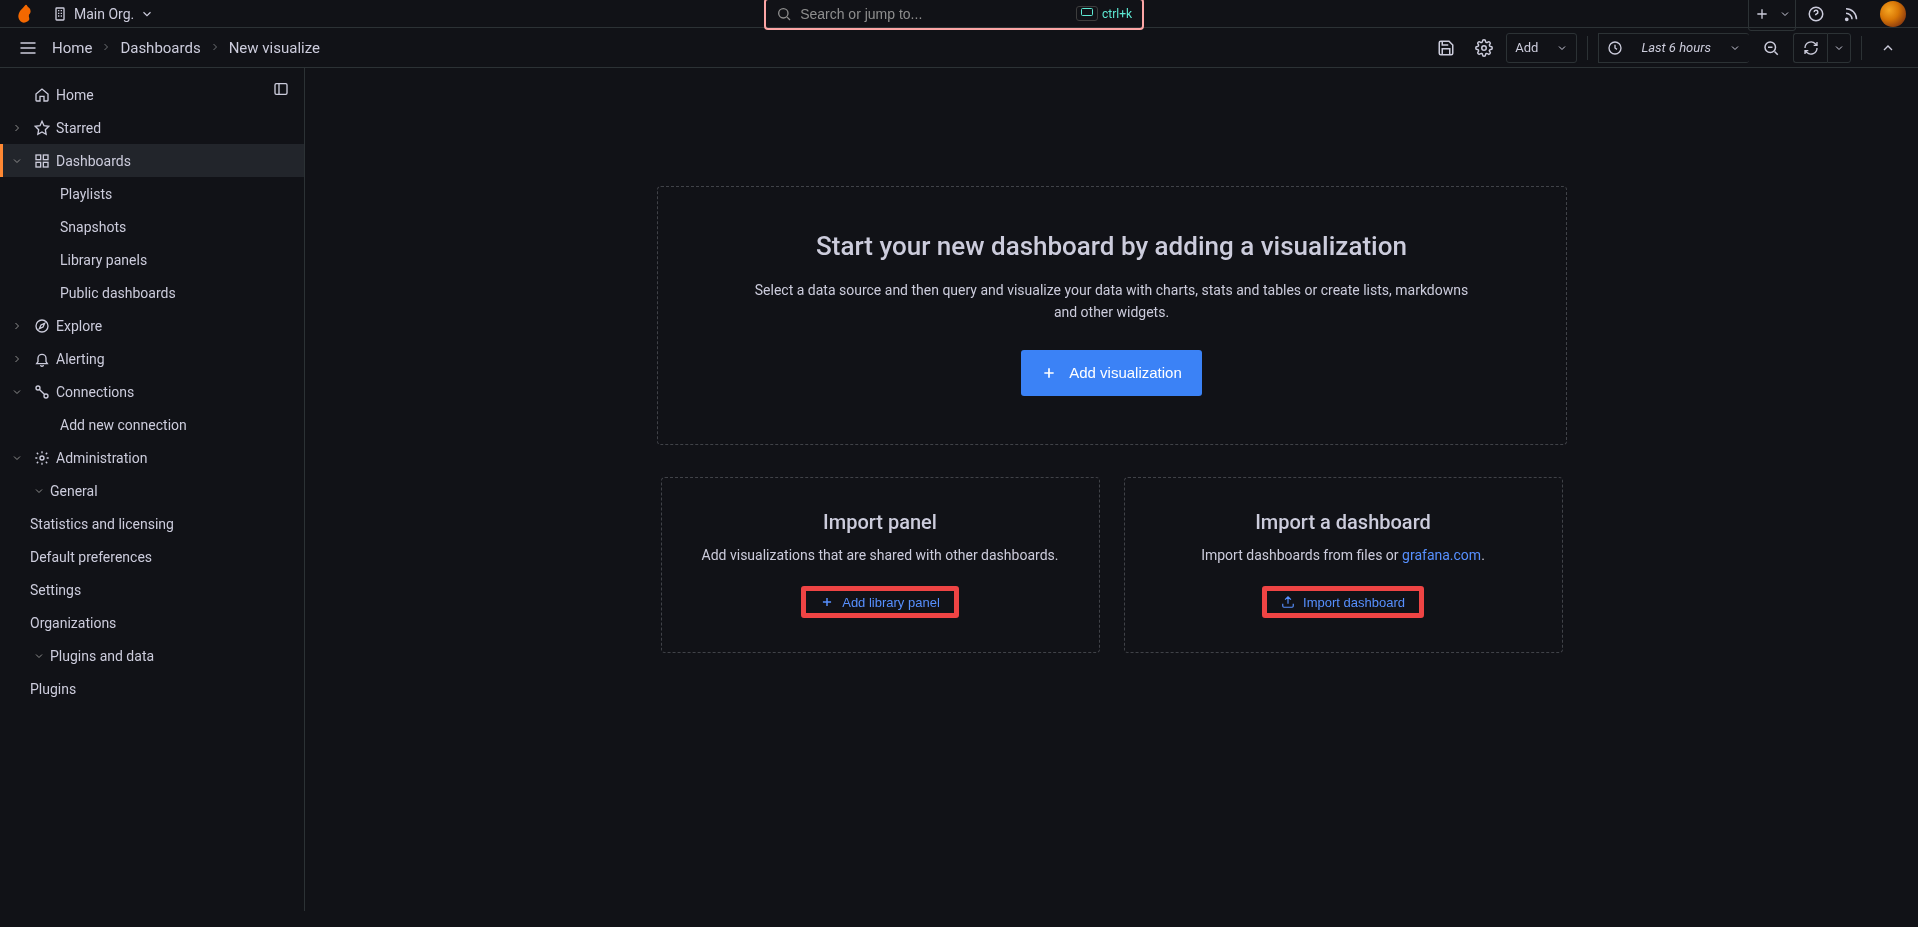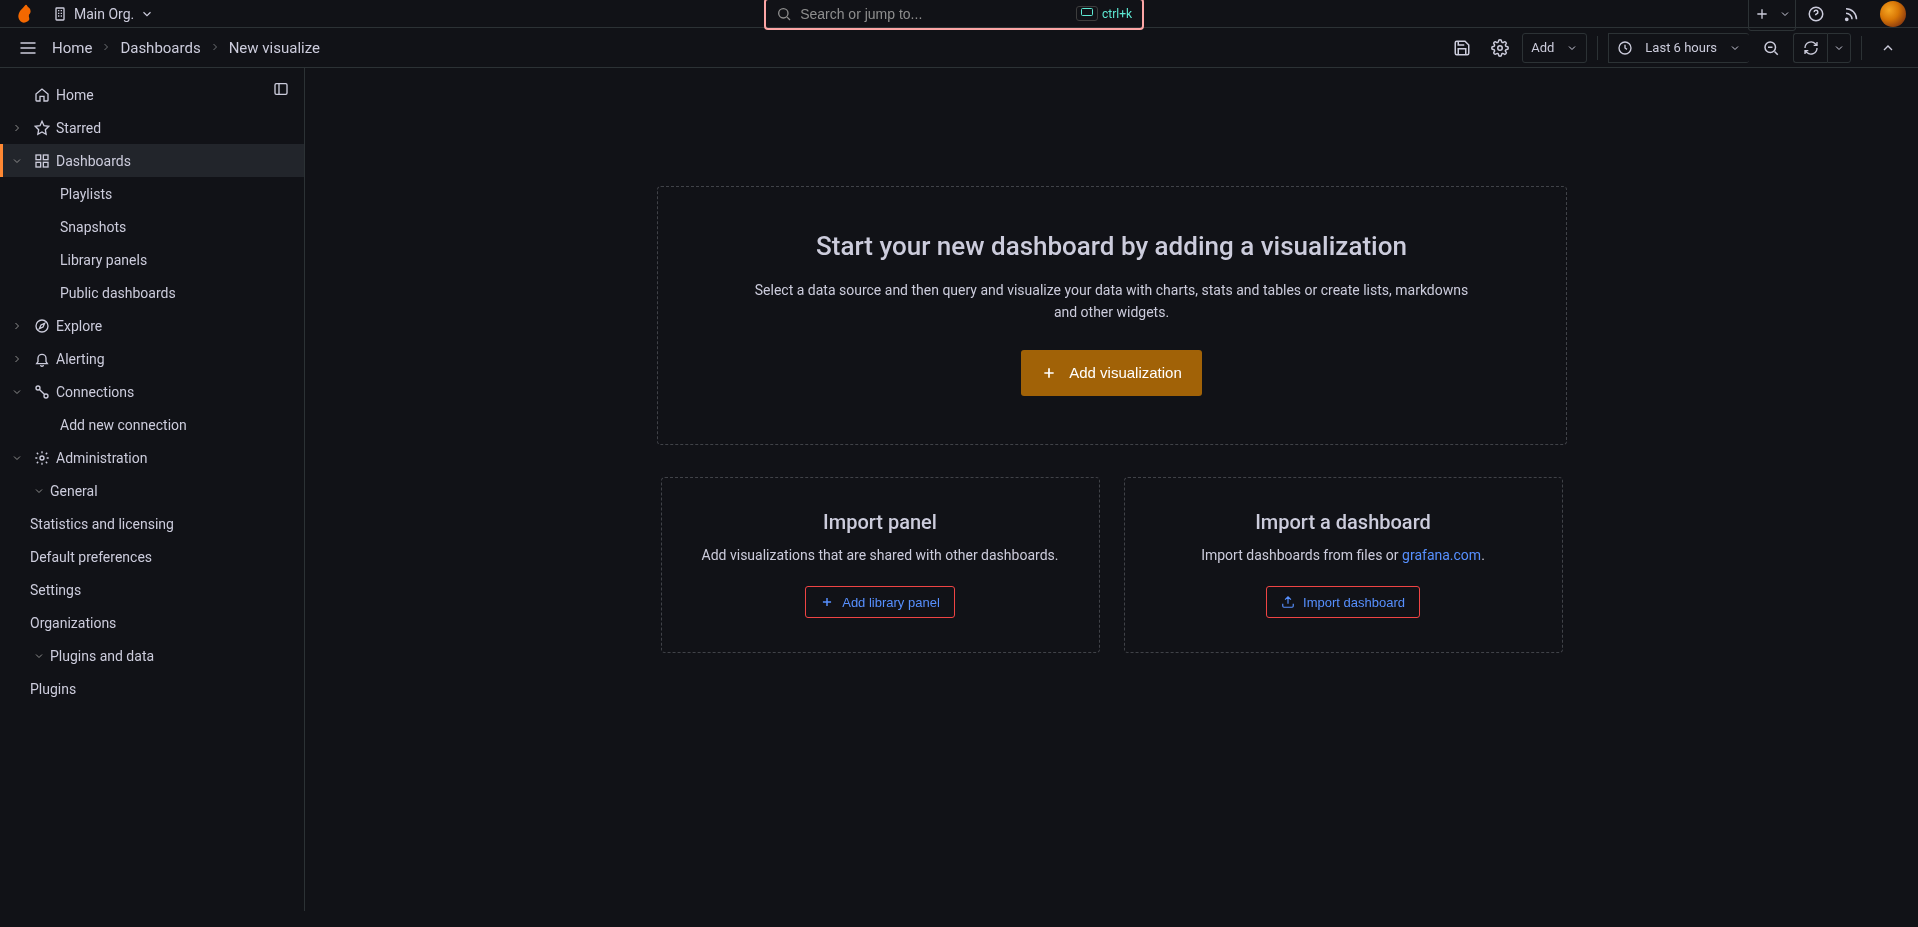--- a/index.html
+++ b/index.html
@@ -117,26 +117,27 @@
 }
 .tool-btn {
   height: 30px;
   display: inline-flex; align-items: center; justify-content: center;
   padding: 0 8px;
   border: 1px solid #2c3235;
   border-radius: 3px;
   cursor: pointer;
   color: #ccccdc;
   font-size: 13px;
-  gap: 12px;
+  gap: 18px;
 }
 .tool-btn.icon-only { width: 32px; padding: 0; border: none; }
 .tool-divider { width: 1px; height: 24px; background: #2c3235; margin: 0 4px; }
 .tool-btn-group {
   display: flex;
+  font-style: italic;
 }
 .tool-btn-group .tool-btn:first-child { border-radius: 3px 0 0 3px; border-right: none; }
 .tool-btn-group .tool-btn:last-child { border-radius: 0 3px 3px 0; }
 
 
 .layout {
   display: flex;
   height: calc(927px - 44px - 40px);
 }
 .sidebar {
@@ -205,35 +206,35 @@
 }
 .card-wide p {
   font-size: 14px;
   color: #ccccdc;
   line-height: 1.6;
   max-width: 720px;
   margin: 0 auto 26px;
 }
 .btn-primary {
   display: inline-flex; align-items: center; gap: 12px;
-  background: #a16207;
+  background: #3b82f6;
   color: #fff;
   border: none;
   padding: 0 20px;
   height: 46px;
   border-radius: 3px;
   font-size: 15px;
   font-weight: 500;
   cursor: pointer;
 }
 .btn-outline {
   display: inline-flex; align-items: center; gap: 8px;
   background: transparent;
   color: #5790ff;
-  border: 1px solid #ef4444;
+  border: 5px solid #ef4444;
   padding: 0 14px;
   height: 32px;
   border-radius: 3px;
   font-size: 13px;
   cursor: pointer;
 }
 
 .card-row {
   display: flex;
   gap: 24px;

